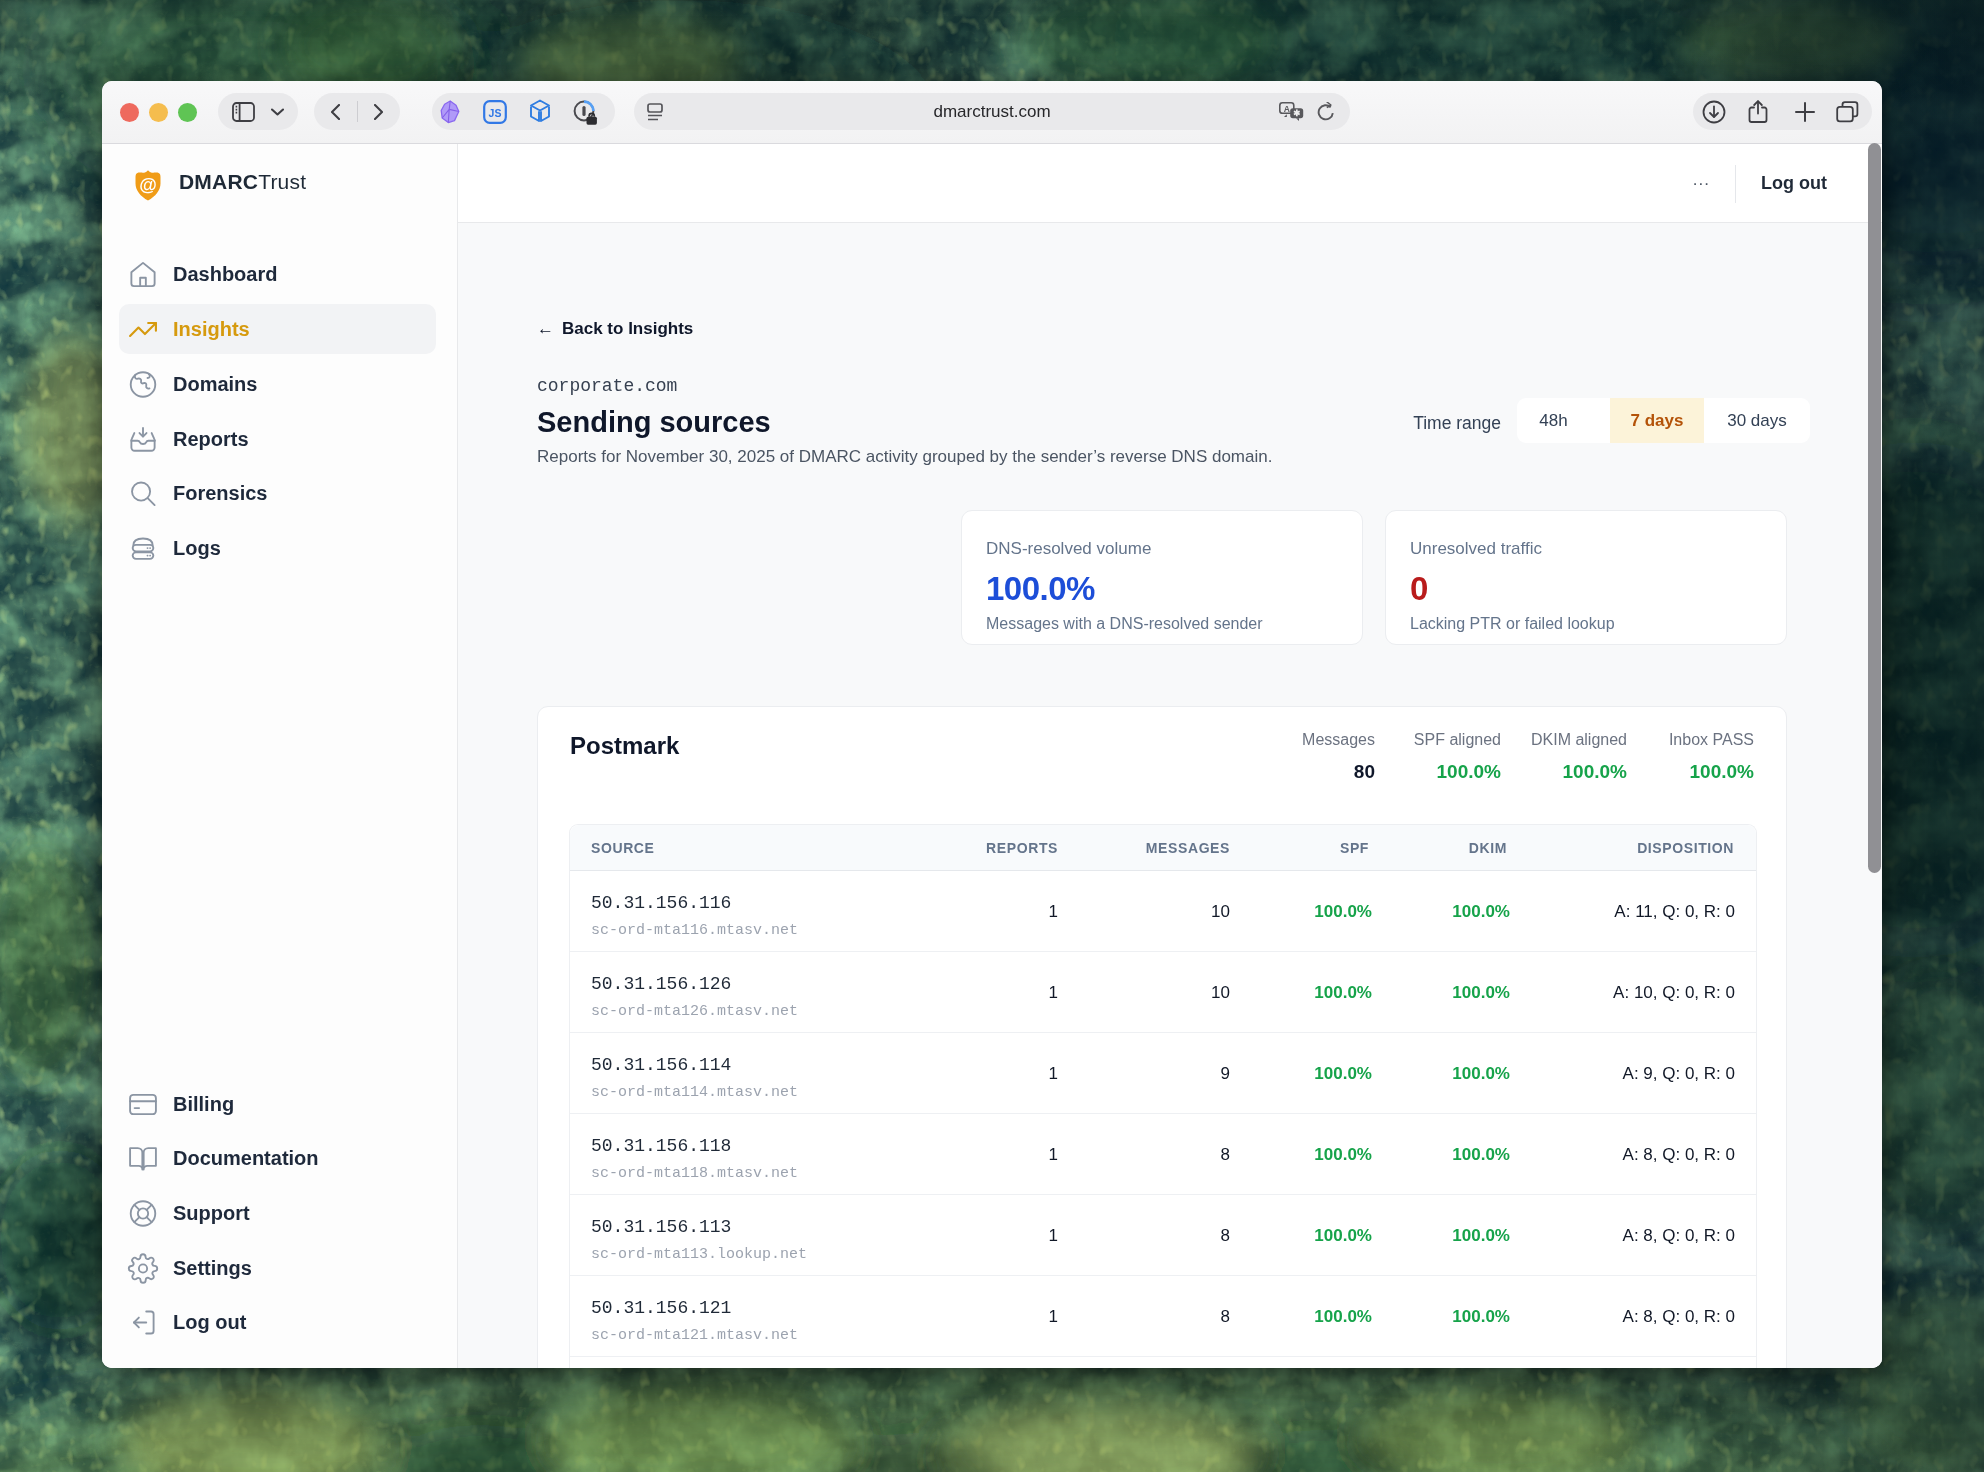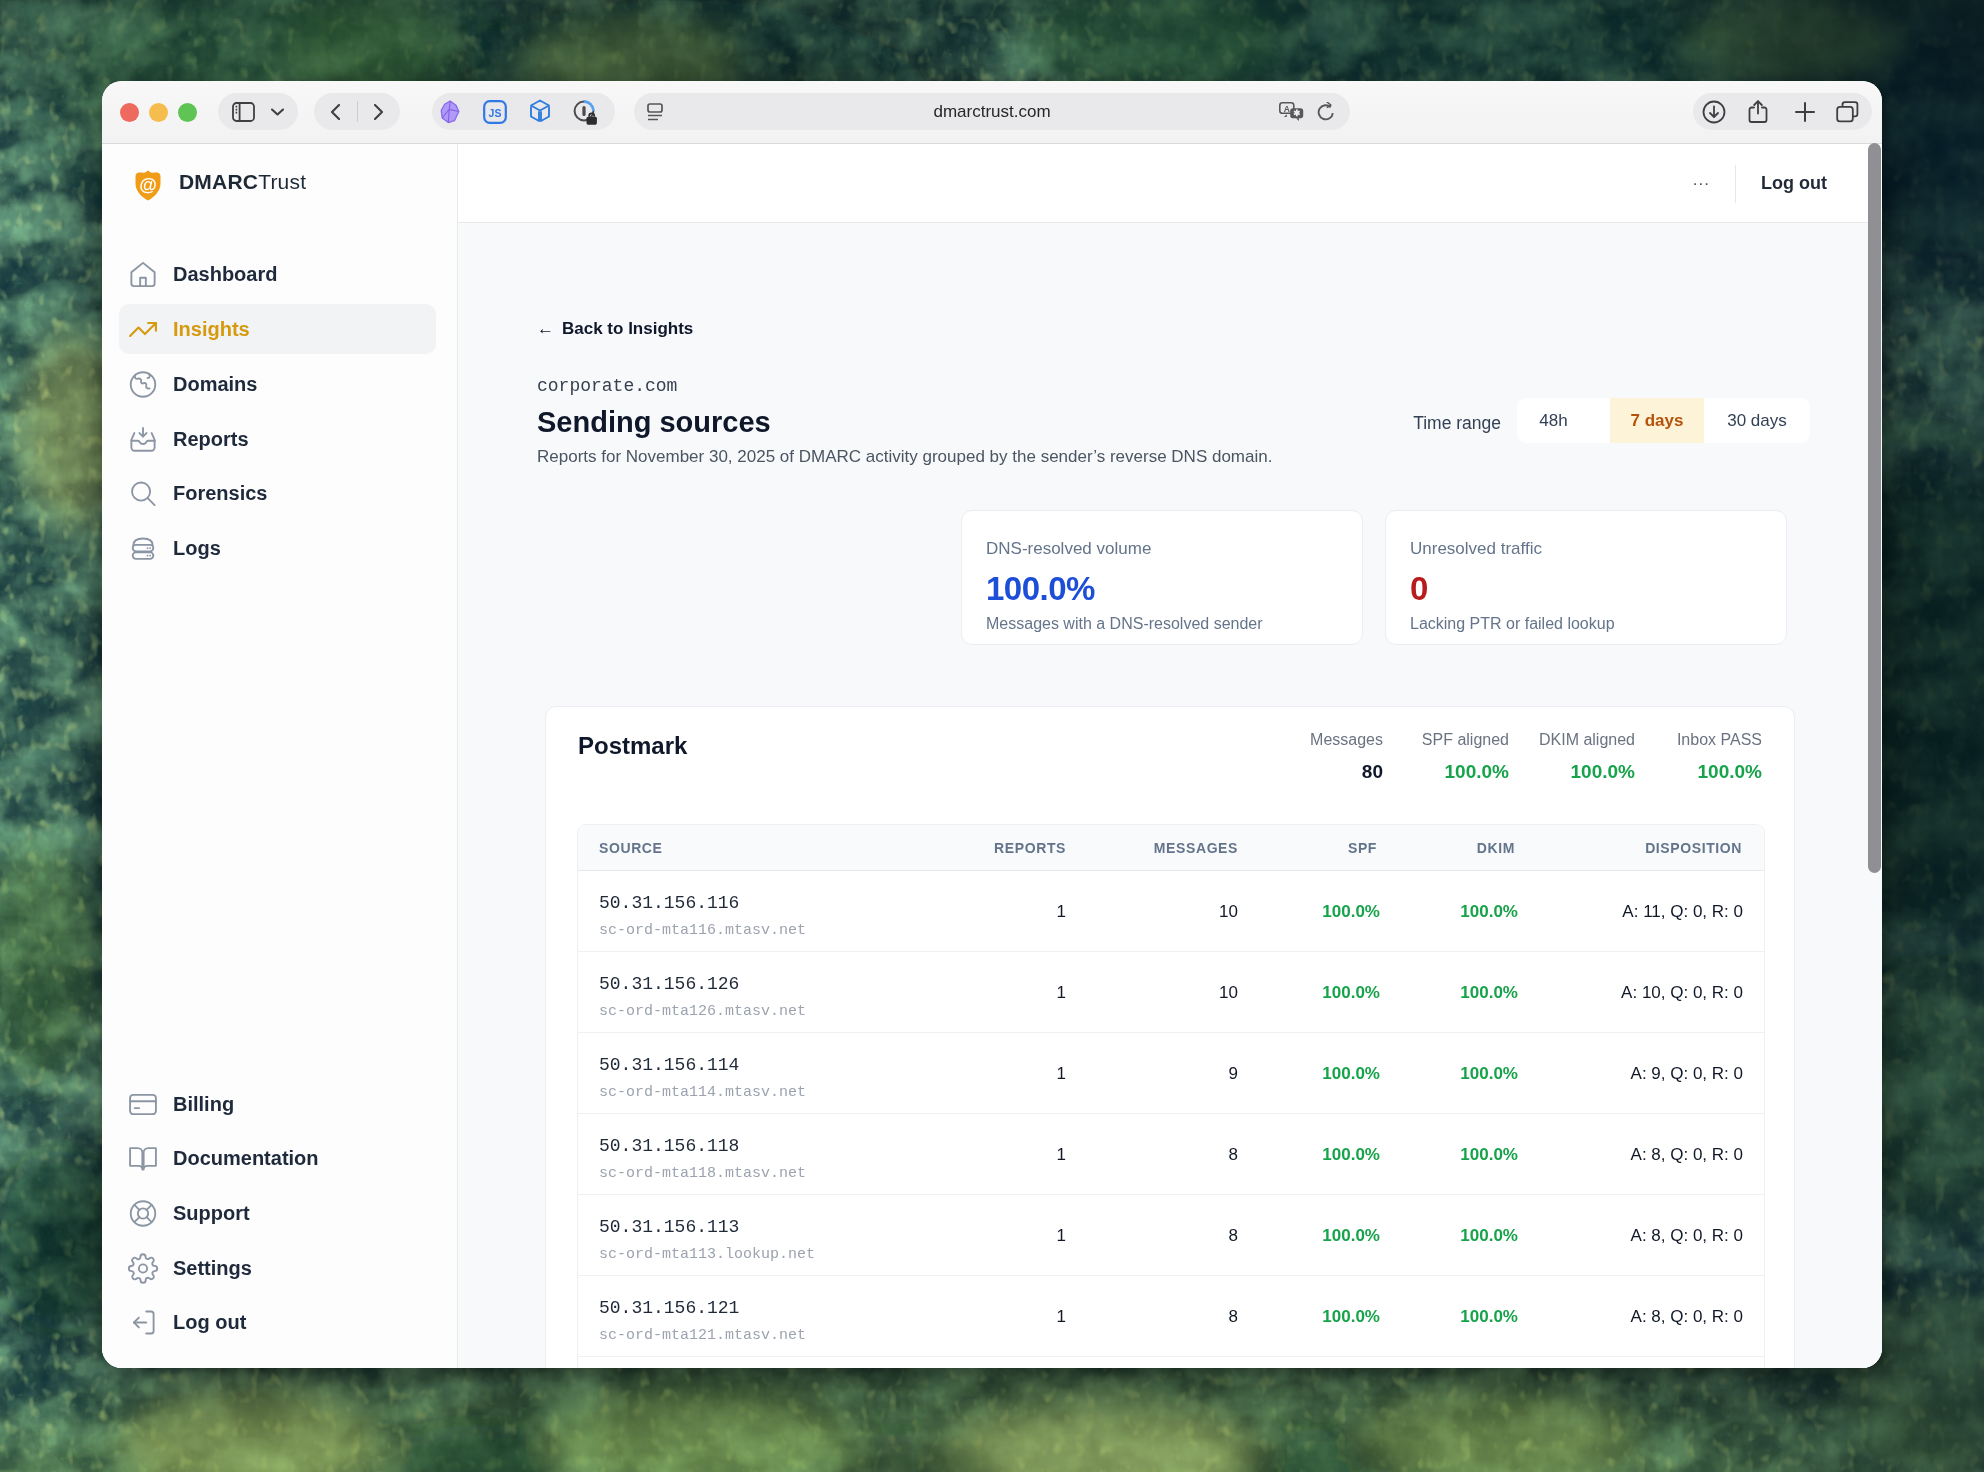--- a/index.html
+++ b/index.html
@@ -1,21 +1,21 @@
 <!DOCTYPE html>
 <html><head>
 <meta charset="utf-8">
 <style>
   * { margin:0; padding:0; box-sizing:border-box; }
   html,body { width:1984px; height:1472px; overflow:hidden; }
   body { position:relative; font-family:"Liberation Sans", sans-serif; }
   .bg { position:absolute; left:0; top:0; width:1984px; height:1472px; }
   .window {
     position:absolute; left:102px; top:81px; width:1780px; height:1287px;
-    border-radius:20px; overflow:hidden; background:#fff;
+    border-radius:10px; overflow:hidden; background:#fff;
     box-shadow:0 30px 80px rgba(0,0,0,.5), 0 4px 18px rgba(0,0,0,.35);
   }
   
   .chrome { position:absolute; left:0; top:0; width:100%; height:63px;
     background:linear-gradient(#f8f8f9, #f2f2f3); border-bottom:1px solid #dadade; }
   .tl { position:absolute; top:22px; width:19px; height:19px; border-radius:50%; }
   .pill { position:absolute; top:12px; height:37px; background:#e9e9eb; border-radius:19px;
     display:flex; align-items:center; justify-content:space-around; color:#3e3e43; }
   .urlbar { position:absolute; top:12px; height:37px; background:#e9e9eb; border-radius:19px; }
   .urltext { position:absolute; top:0; width:100%; height:37px; line-height:37px; text-align:center;
@@ -53,21 +53,21 @@
   .seg .s { height:100%; display:flex; align-items:center; justify-content:center;
     font-size:17px; color:#334155; }
   .seg .s.sel { background:#fcf3d9; color:#b45309; font-weight:bold;margin-left:20px; }
   
   .card { position:absolute; top:287px; width:402px; height:135px; background:#fff;
     border:1px solid #ebedf0; border-radius:11px; padding:28px 24px 0 24px; }
   .card .t { font-size:17px; color:#64748b; }
   .card .v { margin-top:11px; font-size:33px; font-weight:bold; color:#0f172a; letter-spacing:-0.5px; }
   .card .s { margin-top:7px; font-size:16px; color:#64748b; }
   
-  .tcard { position:absolute; left:87px; top:483px; width:1250px; height:700px; background:#fff;
+  .tcard { position:absolute; left:79px; top:483px; width:1250px; height:700px; background:#fff;
     border:1px solid #ebedf0; border-radius:11px; }
   .pm { position:absolute; left:32px; top:25px; font-size:24px; font-weight:bold; color:#0f172a; }
   .stat { position:absolute; top:24px; text-align:right; }
   .stat .l { font-size:16px; color:#6b7280; }
   .stat .v { margin-top:12px; font-size:19px; font-weight:bold; color:#16a34a; }
   .stat .v.dark { color:#0f172a; }
   .tbl { position:absolute; left:31px; top:117px; width:1188px; height:566px; border:1px solid #edeff2;
     border-bottom:none; border-radius:9px 9px 0 0; }
   .thead { height:46px; background:#f8fafc; border-bottom:1px solid #e5e8ec; border-radius:9px 9px 0 0;
     position:relative; }

